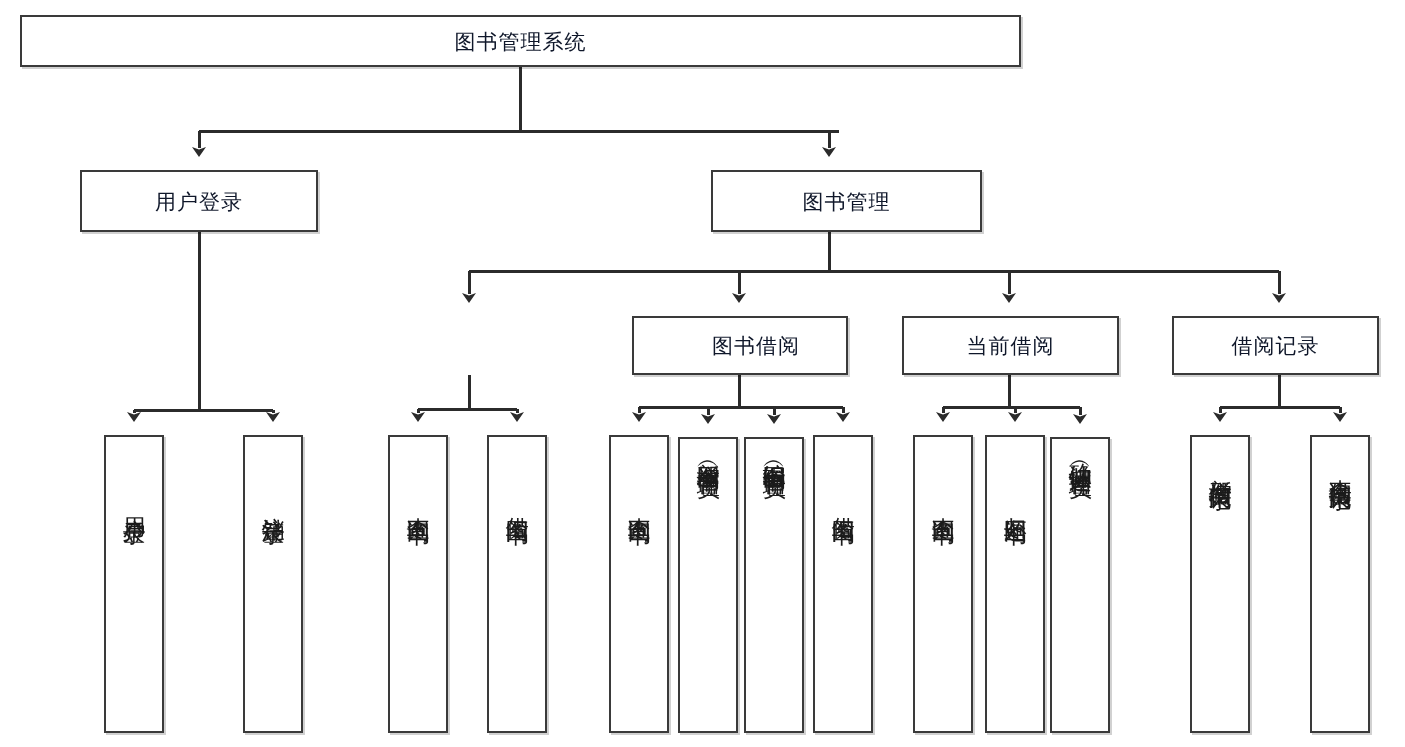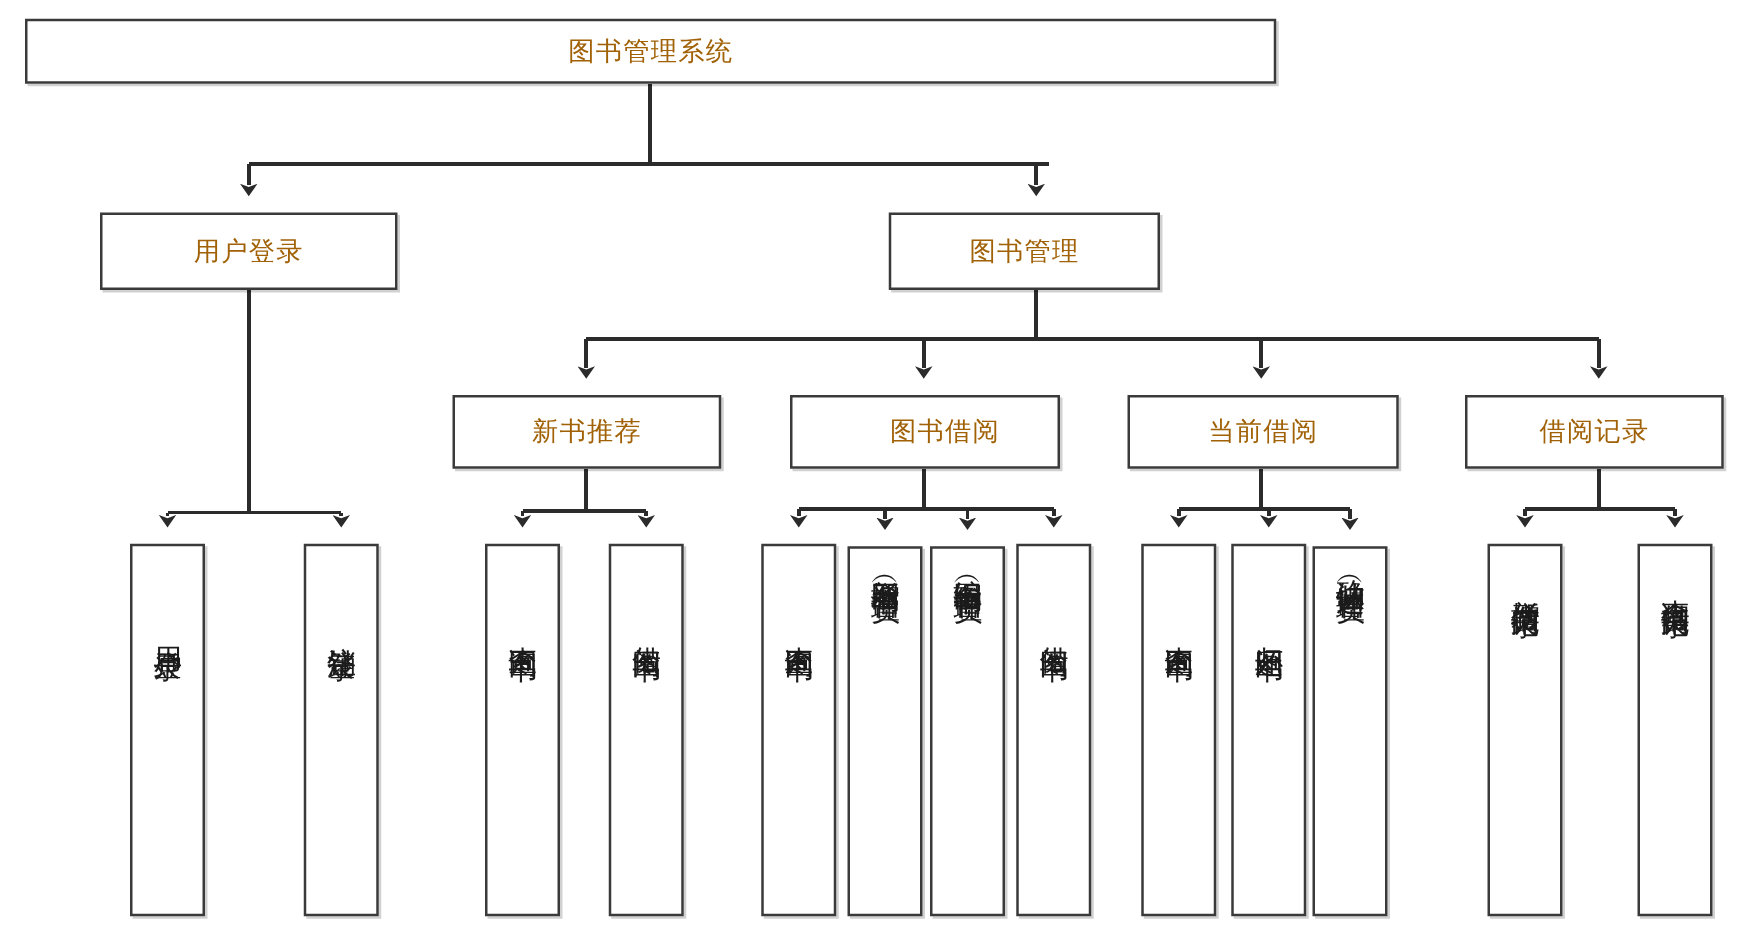--- a/index.html
+++ b/index.html
@@ -26,21 +26,21 @@
     box-sizing: border-box;
     background: #ffffff;
     border: 2.5px solid #3a3a3a;
     box-shadow: 2px 2px 0 rgba(0,0,0,0.18);
     display: flex;
     align-items: center;
     justify-content: center;
   }
   .node-label-h {
     font-size: 21px;
-    color: #a16207;
+    color: #0f172a;
     letter-spacing: 1px;
     white-space: nowrap;
     line-height: 1;
   }
   .node-box.vertical {
     align-items: flex-start;
     justify-content: center;
     padding-top: 0;
   }
   .node-label-v {
@@ -124,27 +124,24 @@
     </g>
   </svg>
 
   <div class="node-box" style="left:20px; top:15px; width:1001px; height:52px;">
     <span class="node-label-h">图书管理系统</span>
   </div>
 
   <div class="node-box" style="left:80px; top:170px; width:238px; height:62px;">
     <span class="node-label-h">用户登录</span>
   </div>
-  <div class="node-box" style="left:711px; top:170px; width:217px; height:62px;">
+  <div class="node-box" style="left:711px; top:170px; width:271px; height:62px;">
     <span class="node-label-h">图书管理</span>
   </div>
 
-  <div class="node-box" style="left:362px; top:316px; width:215px; height:59px;">
-    <span class="node-label-h">新书推荐</span>
-  </div>
   <div class="node-box" style="left:632px; top:316px; width:216px; height:59px;padding-left:32px;">
     <span class="node-label-h">图书借阅</span>
   </div>
   <div class="node-box" style="left:902px; top:316px; width:217px; height:59px;">
     <span class="node-label-h">当前借阅</span>
   </div>
   <div class="node-box" style="left:1172px; top:316px; width:207px; height:59px;">
     <span class="node-label-h">借阅记录</span>
   </div>
 

